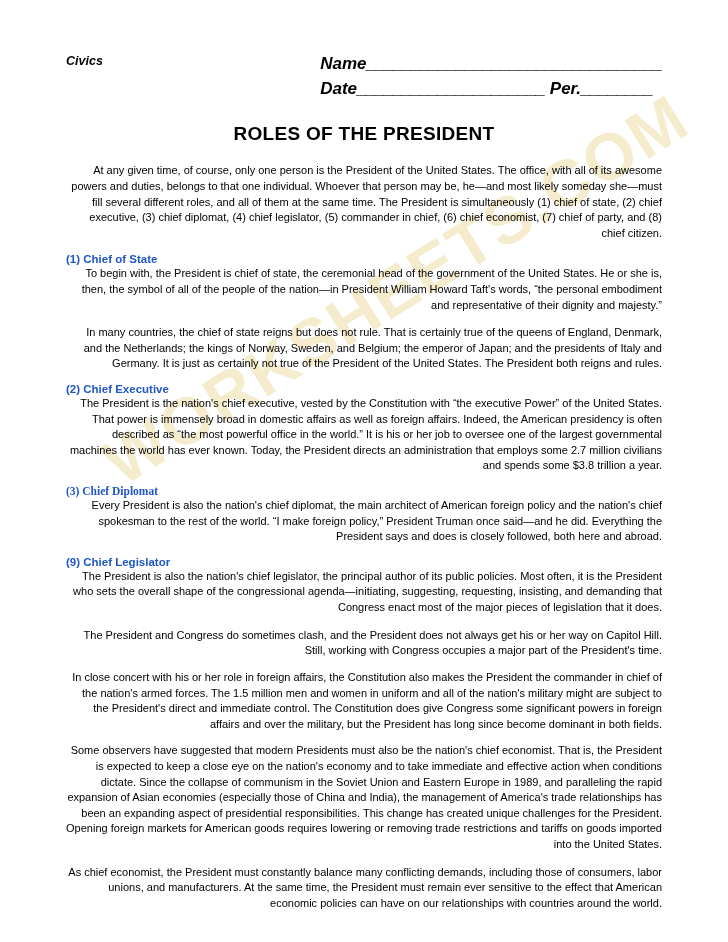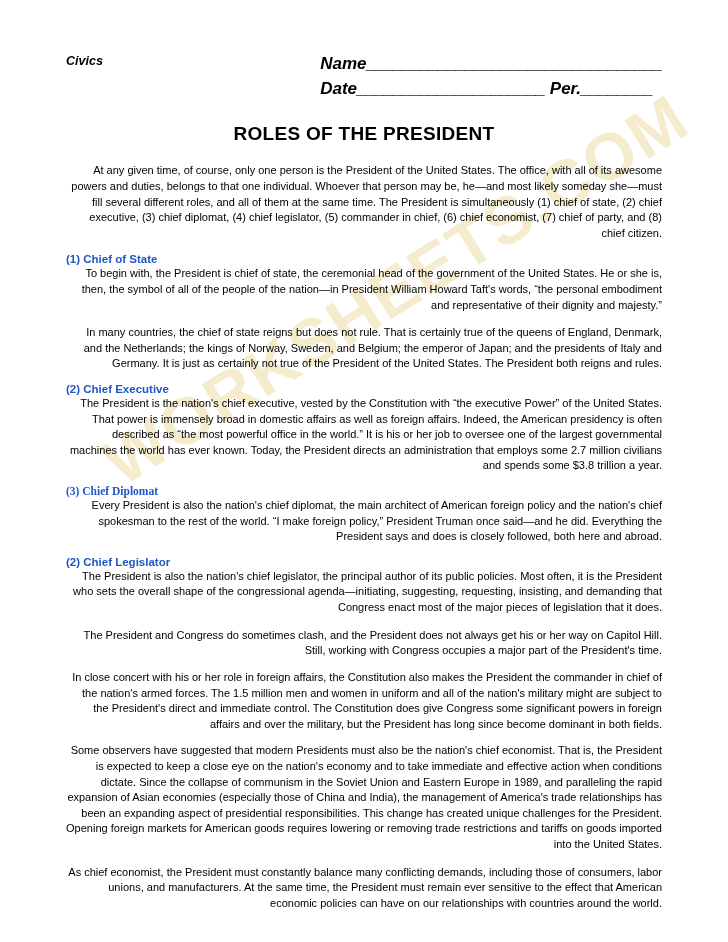--- a/index.html
+++ b/index.html
@@ -134,21 +134,21 @@
       <h2 class="section-heading" style="color: rgb(31, 87, 195);">(2) Chief Executive</h2>
       <p class="body-text">The President is the nation's chief executive, vested by the Constitution with “the executive Power” of the United States. That power is immensely broad in domestic affairs as well as foreign affairs. Indeed, the American presidency is often described as “the most powerful office in the world.” It is his or her job to oversee one of the largest governmental machines the world has ever known. Today, the President directs an administration that employs some 2.7 million civilians and spends some $3.8 trillion a year.</p>
     </div>
 
     <div class="section">
       <h2 class="section-heading" style="color: rgb(31, 87, 195); font-family: Liberation Serif, serif;">(3) Chief Diplomat</h2>
       <p class="body-text">Every President is also the nation's chief diplomat, the main architect of American foreign policy and the nation's chief spokesman to the rest of the world. “I make foreign policy,” President Truman once said—and he did. Everything the President says and does is closely followed, both here and abroad.</p>
     </div>
 
     <div class="section">
-      <h2 class="section-heading" style="color: rgb(31, 87, 195);">(2) Chief Legislator</h2>
+      <h2 class="section-heading" style="color: rgb(31, 87, 195);">(9) Chief Legislator</h2>
       <p class="body-text">The President is also the nation's chief legislator, the principal author of its public policies. Most often, it is the President who sets the overall shape of the congressional agenda—initiating, suggesting, requesting, insisting, and demanding that Congress enact most of the major pieces of legislation that it does.</p>
       <p class="body-text">The President and Congress do sometimes clash, and the President does not always get his or her way on Capitol Hill. Still, working with Congress occupies a major part of the President's time.</p>
     </div>
 
     <div class="section">
       <p class="body-text">In close concert with his or her role in foreign affairs, the Constitution also makes the President the commander in chief of the nation's armed forces. The 1.5 million men and women in uniform and all of the nation's military might are subject to the President's direct and immediate control. The Constitution does give Congress some significant powers in foreign affairs and over the military, but the President has long since become dominant in both fields.</p>
     </div>
 
     <div class="section">
       <p class="body-text">Some observers have suggested that modern Presidents must also be the nation's chief economist. That is, the President is expected to keep a close eye on the nation's economy and to take immediate and effective action when conditions dictate. Since the collapse of communism in the Soviet Union and Eastern Europe in 1989, and paralleling the rapid expansion of Asian economies (especially those of China and India), the management of America's trade relationships has been an expanding aspect of presidential responsibilities. This change has created unique challenges for the President. Opening foreign markets for American goods requires lowering or removing trade restrictions and tariffs on goods imported into the United States.</p>

